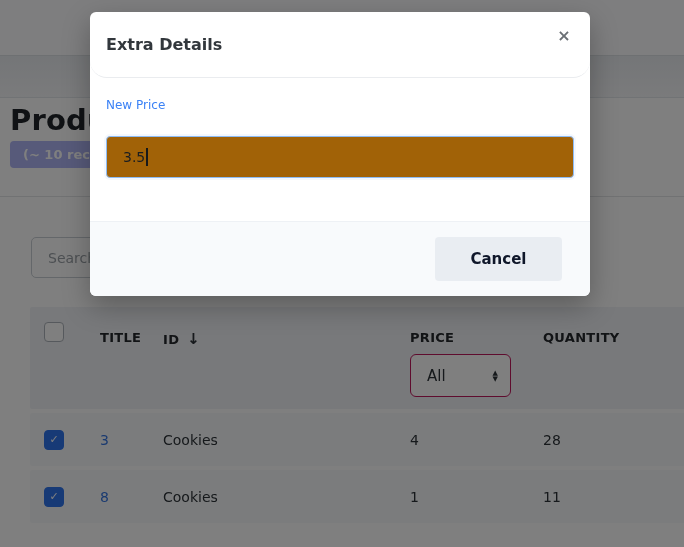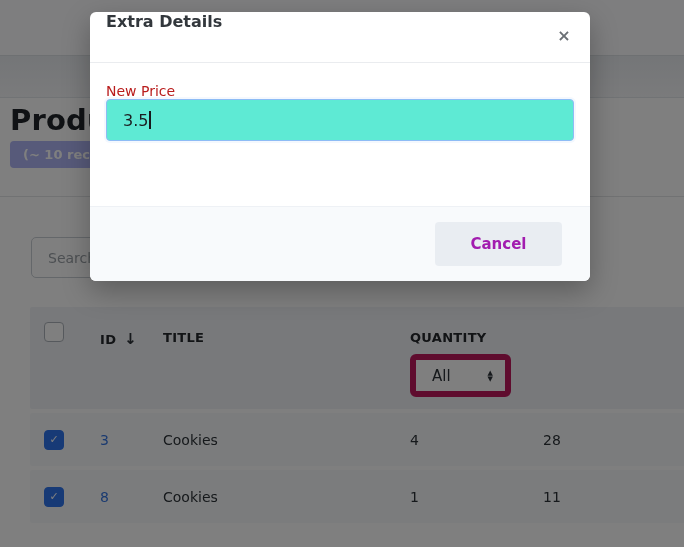--- a/index.html
+++ b/index.html
@@ -39,21 +39,21 @@
   .table { position:absolute; left:30px; top:307px; width:740px; }
   .grid { display:grid; grid-template-columns:70px 63px 247px 133px 70px 1fr; }
   .thead { background:#f0f2f6; border-radius:2px; }
   .hrow .cell { padding-top:23px; }
   .th { font-size:13px; font-weight:700; color:#25282c; letter-spacing:.3px; white-space:nowrap; }
   .cell.cb-cell { padding-top:15px; padding-left:14px; }
   .sort-arrow { font-weight:700; font-size:15px; margin-left:8px; color:#2d3338; }
   .frow { padding:6px 0 12px 0; }
   .filter-select {
     margin-left:380px; width:101px; height:43px; background:#fff;
-    border:6px solid #be185d; border-radius:6px; display:flex; align-items:center;
+    border:1px solid #be185d; border-radius:6px; display:flex; align-items:center;
     padding:0 12px 0 16px; font-size:15px; color:#2d3338; cursor:default;
     justify-content:space-between;
   }
   .select-arrows { display:flex; flex-direction:column; align-items:center; }
   .select-arrows i { font-style:normal; font-size:7px; line-height:6px; color:#2d3338; }
   .trow { background:#f7f9fb; height:53px; margin-top:4px; align-items:center; border-radius:2px; }
   .trow .cell { font-size:14px; color:#2d3338; }
   .trow .cell.cb-cell { padding-top:0; }
   .checkbox {
     width:20px; height:20px; border-radius:4px; display:flex;
@@ -64,45 +64,45 @@
   .checkbox.checked i { font-style:normal; color:#fff; font-size:11px; font-weight:700; }
   .id-link { color:#3575e0; text-decoration:none; cursor:pointer; }
 
   
   .backdrop { position:absolute; inset:0; background:rgba(0,0,0,0.5); }
   .modal {
     position:absolute; left:90px; top:12px; width:500px; background:#fff;
     border-radius:6px; box-shadow:0 10px 28px rgba(0,0,0,.28); overflow:hidden;
   }
   .modal-header {
-    position:relative; height:51px; border-bottom:1px solid #eaecef;
-    display:flex; padding:0 16px;
+    position:relative; height:66px; border-bottom:1px solid #eaecef;
+    display:flex; align-items:center; padding:0 16px;border-radius:17px;
   }
   .modal-title { font-size:16px; font-weight:700; color:#32373c; }
   .modal-close {
     position:absolute; right:14px; top:12px; width:24px; height:24px;
     display:flex; align-items:center; justify-content:center;
     font-size:16px; font-weight:700; color:#6b7075; cursor:pointer; line-height:1;
   }
   .modal-body { padding:20px 16px 24px 16px; height:143px; }
-  .field-label { font-size:14px; color:#b91c1c; margin-bottom:0; }
+  .field-label { font-size:12px; color:#3b82f6; margin-bottom:24px; }
   .price-input {
     width:468px; height:42px; border:1px solid #8ebcf5; border-radius:4px;
-    display:flex; align-items:center; padding:0 16px; font-size:16px;
-    color:#1b1e21; background:#5eead4; box-shadow:0 0 0 2px rgba(70,140,245,.06);
+    display:flex; align-items:center; padding:0 16px; font-size:14px;
+    color:#1b1e21; background:#a16207; box-shadow:0 0 0 2px rgba(70,140,245,.06);
   }
   .caret { display:inline-block; width:1.5px; height:18px; background:#17191b; margin-left:1px; }
   .modal-footer {
     height:75px; background:#f8fafc; border-top:1px solid #eef1f5;
     display:flex; align-items:center; justify-content:flex-end;
     gap:19px; padding-right:28px;
   }
   .btn {
     height:44px; border:none; border-radius:4px; font-family:inherit;
-    font-size:15px; font-weight:700; color:#a21caf; cursor:pointer;
+    font-size:15px; font-weight:700; color:#0f172a; cursor:pointer;
   }
   .btn-cancel { width:127px; background:#e9edf2; }
   .btn-continue { width:120px; background:transparent; }
 </style>
 </head>
 <body>
 
 <div class="stage">
 
   <div class="page">
@@ -114,24 +114,25 @@
     <div class="page-divider"></div>
 
     <input class="search-input" type="text" placeholder="Search..." style="">
 
     <div class="table">
       <div class="thead">
         <div class="grid hrow">
           <div class="cell cb-cell">
             <span class="checkbox unchecked"></span>
           </div>
+          <div class="cell th">TITLE</div>
           <div class="cell th">
             <span>ID</span><span class="sort-arrow">↓</span>
           </div>
-          <div class="cell th">TITLE</div>
+          <div class="cell th">PRICE</div>
           <div class="cell th">QUANTITY</div>
         </div>
         <div class="frow">
           <div class="filter-select">
             <span>All</span>
             <span class="select-arrows">
               <i>▲</i>
               <i>▼</i>
             </span>
           </div>

